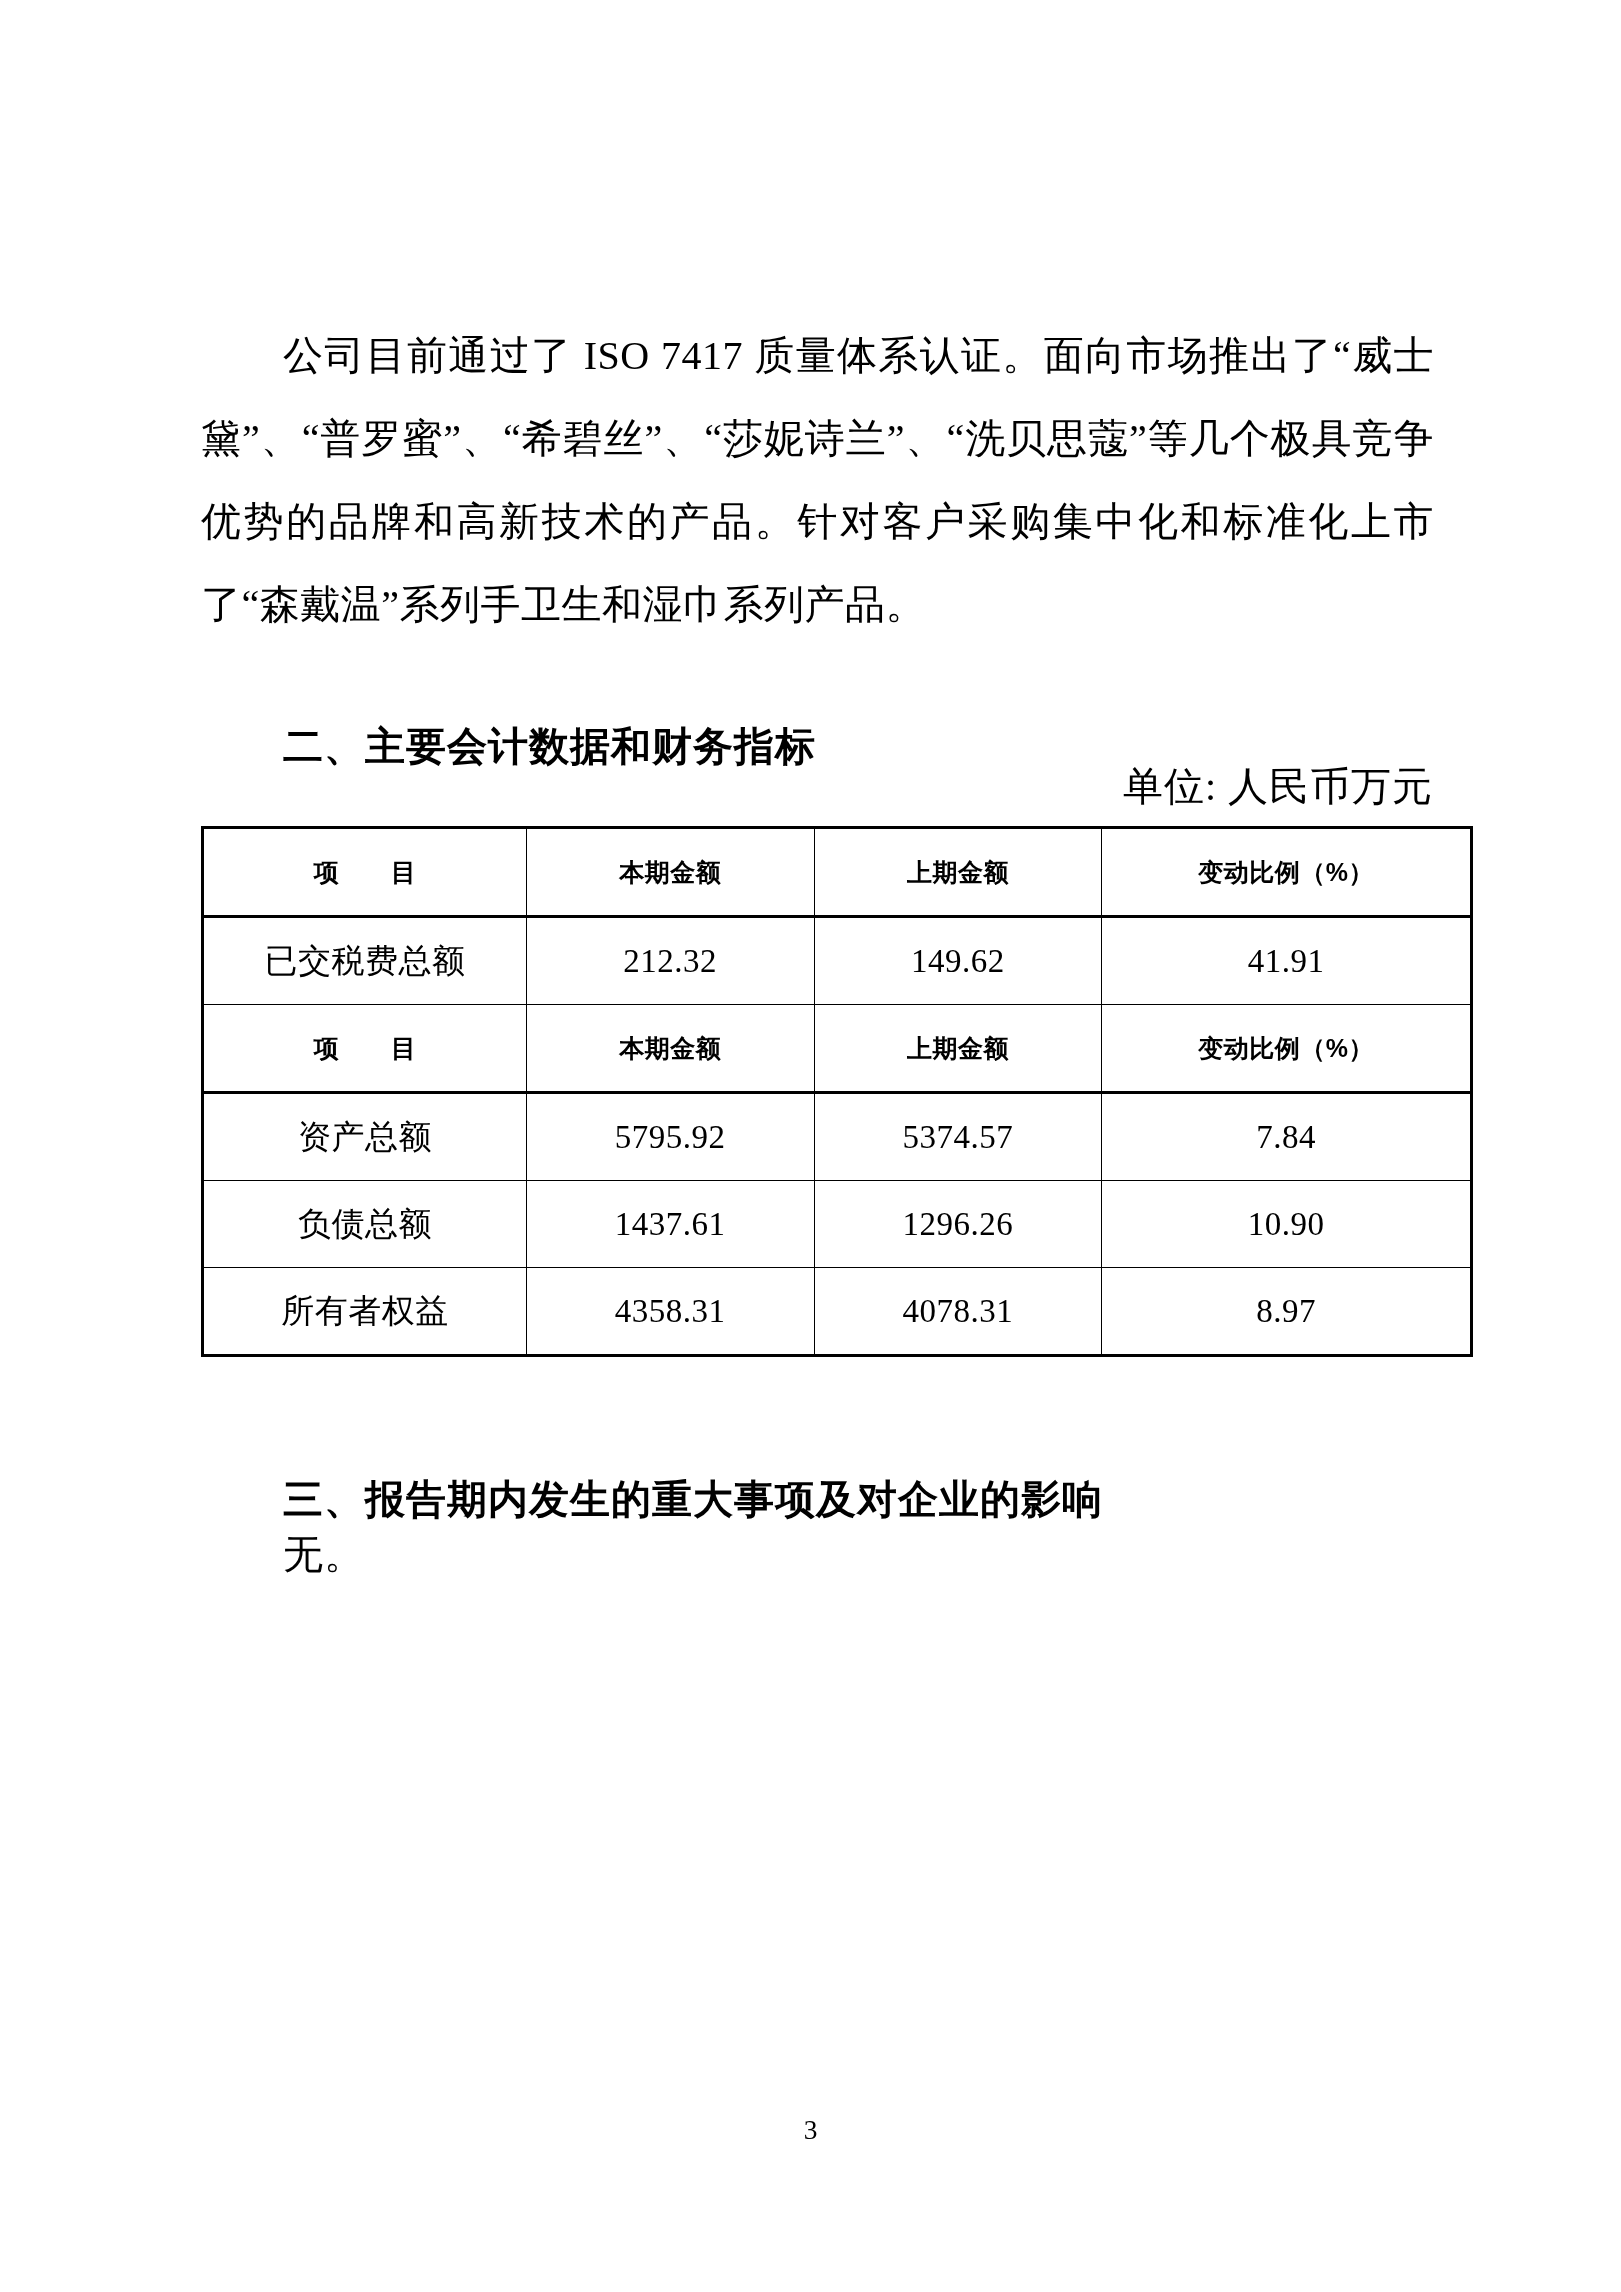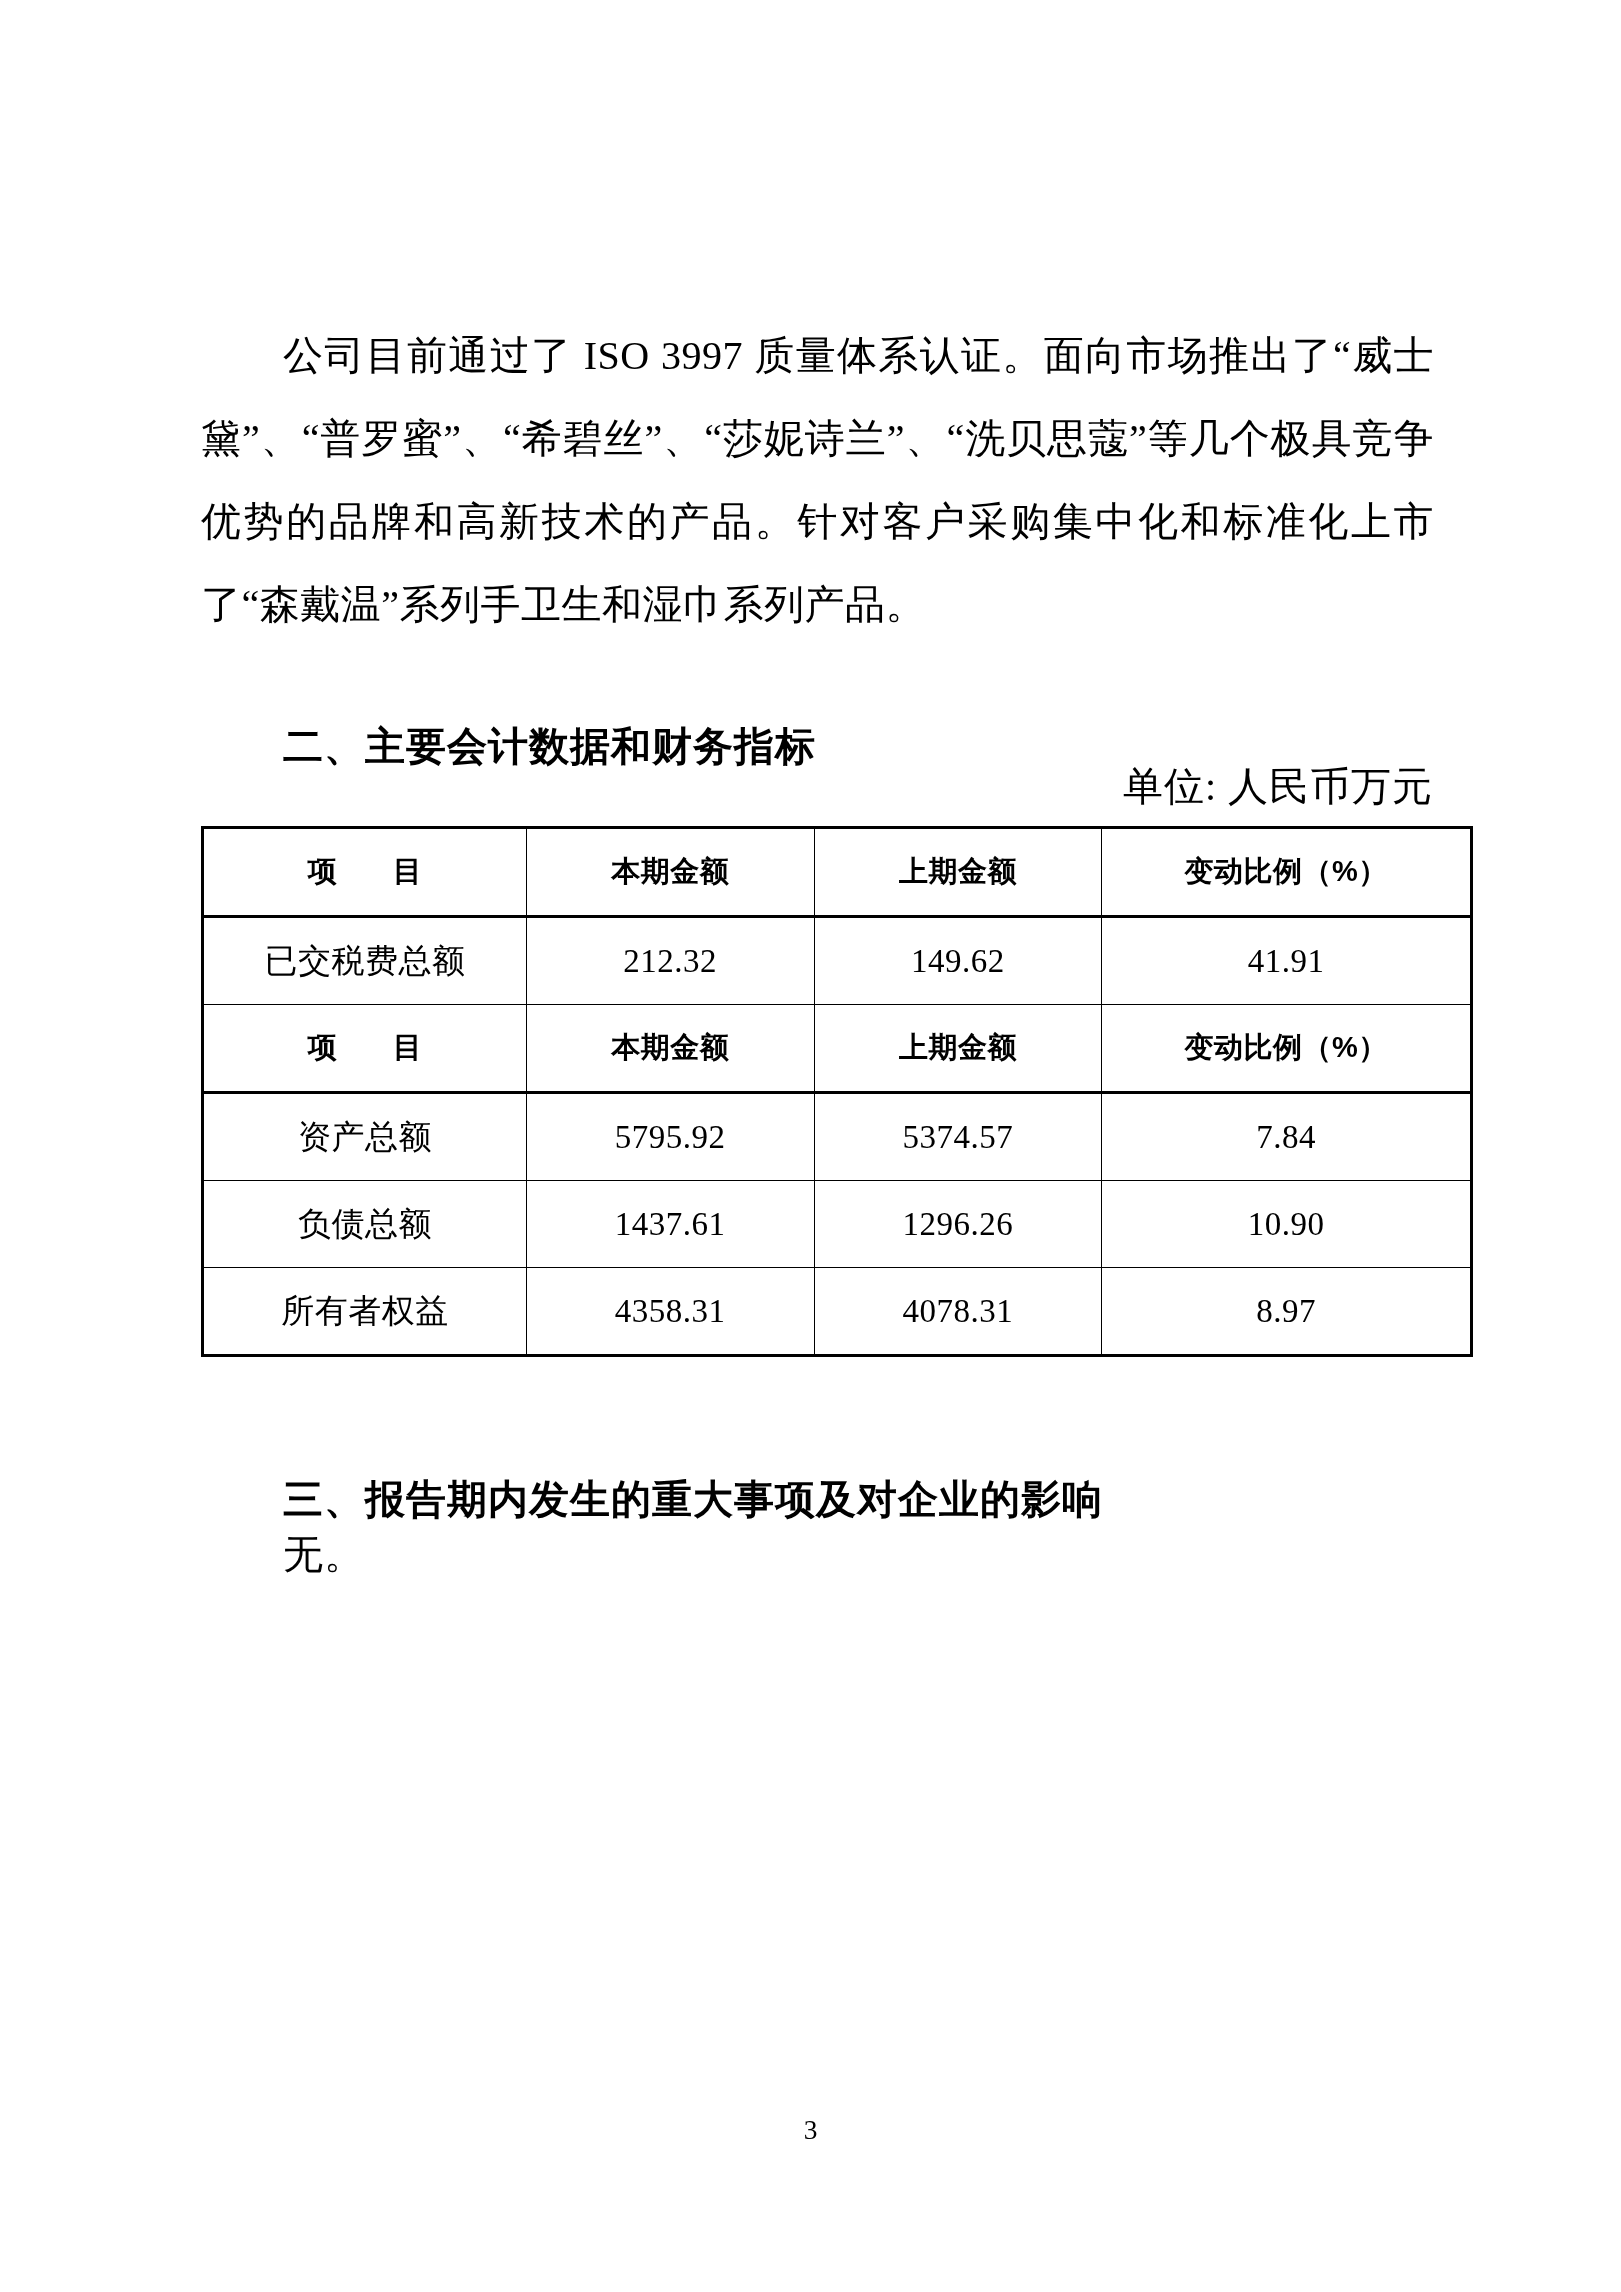--- a/index.html
+++ b/index.html
@@ -93,21 +93,21 @@
   }
   .fin-table td.col-item   { width: 314px; }
   .fin-table td.col-cur    { width: 279px; }
   .fin-table td.col-prev   { width: 279px; }
   .fin-table td.col-change { width: 360px; text-align: center; }
 
   
   .fin-table tr.head-row td {
     font-family: "Liberation Sans", "DejaVu Sans", sans-serif;
     font-weight: bold;
-    font-size: 29px;
+    font-size: 25px;
     border-bottom: 3.9px solid #000000;
   }
   .fin-table tr.head-row td.col-item {
     letter-spacing: 13.7px;
     text-indent: 13.7px;
   }
   
   .fin-table tr:first-child td { border-top: 3.9px solid #000000; }
   .fin-table tr:last-child td  { border-bottom: 3.9px solid #000000; }
   .fin-table td:first-child    { border-left: 3.9px solid #000000; }
@@ -138,21 +138,21 @@
     text-align: center;
     font-size: 27.4px;
     font-family: "Liberation Serif", "DejaVu Serif", serif;
   }
 </style>
 </head>
 <body>
 
 <div class="page">
 
-  <p class="body-para">公司目前通过了 ISO 3997 质量体系认证。面向市场推出了“威士黛”、“普罗蜜”、“希碧丝”、“莎妮诗兰”、“洗贝思蔻”等几个极具竞争优势的品牌和高新技术的产品。针对客户采购集中化和标准化上市了“森戴温”系列手卫生和湿巾系列产品。</p>
+  <p class="body-para">公司目前通过了 ISO 7417 质量体系认证。面向市场推出了“威士黛”、“普罗蜜”、“希碧丝”、“莎妮诗兰”、“洗贝思蔻”等几个极具竞争优势的品牌和高新技术的产品。针对客户采购集中化和标准化上市了“森戴温”系列手卫生和湿巾系列产品。</p>
 
   <h2 class="section-heading" id="heading-two">二、主要会计数据和财务指标</h2>
 
   <div class="unit-caption">单位: 人民币万元</div>
 
   <table class="fin-table">
     <tbody>
       <tr class="head-row">
         <td class="col-item">项　目</td>
         <td class="col-cur">本期金额</td>

